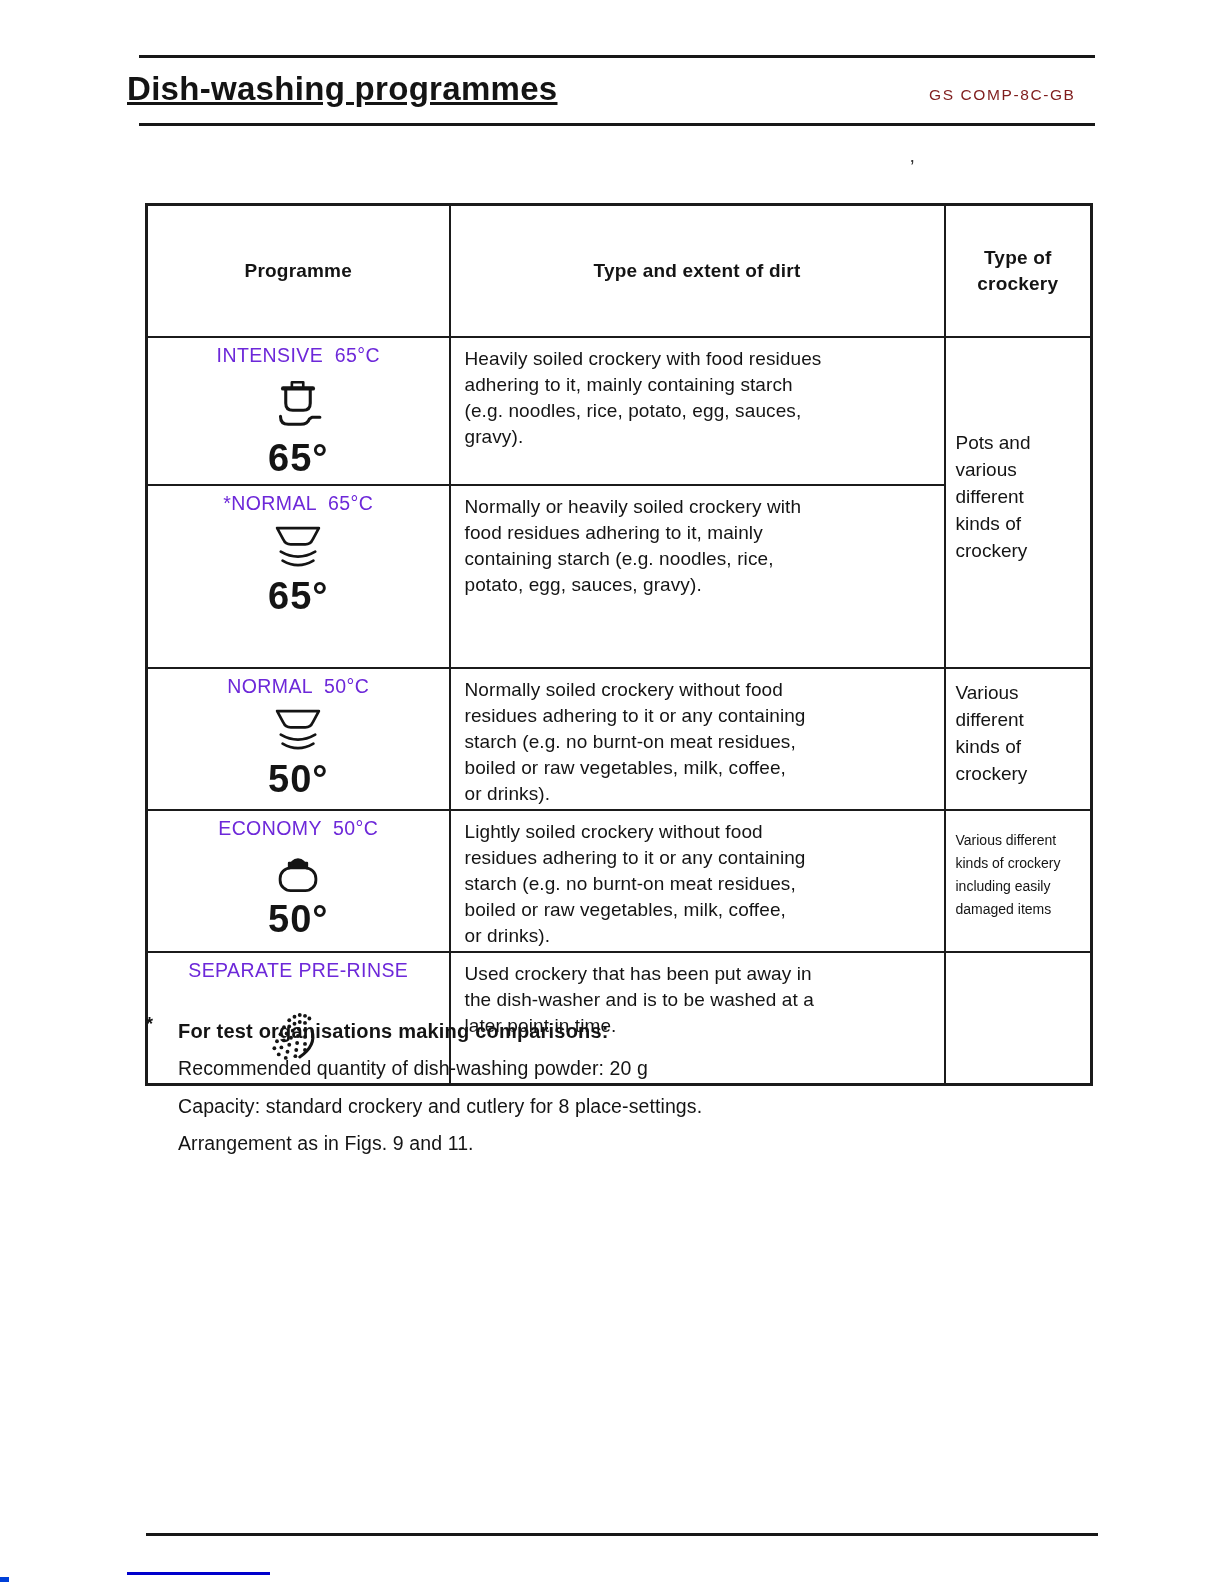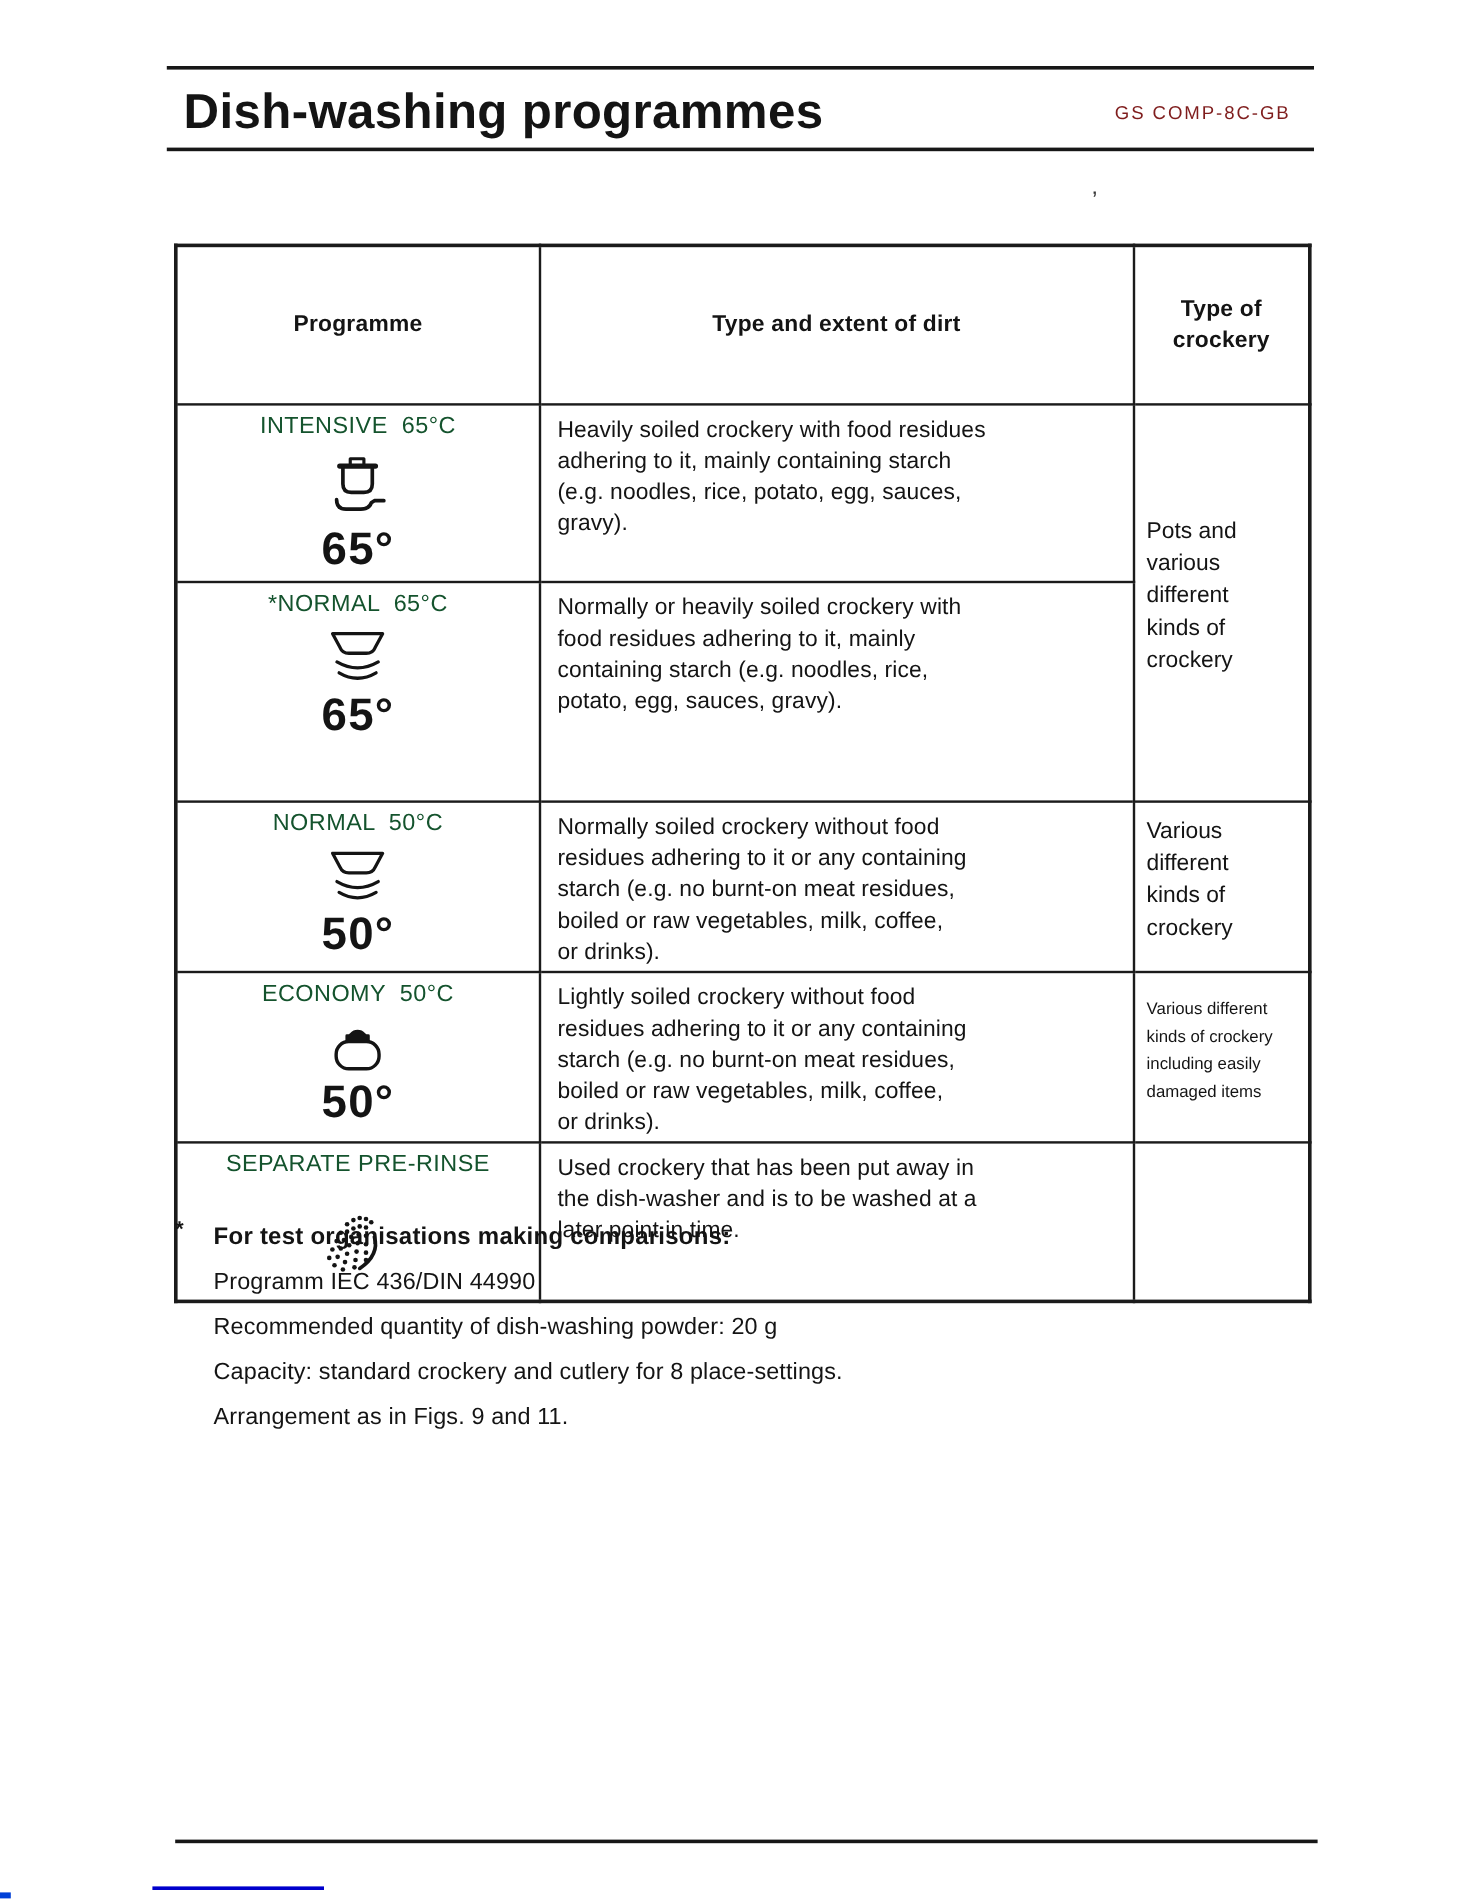--- a/index.html
+++ b/index.html
@@ -13,22 +13,22 @@
     margin:0 auto;
   }
   .rule{position:absolute;background:#171717;}
   #rule-top{left:139px;top:55px;width:956px;height:3px;}
   #rule-title-bottom{left:139px;top:123px;width:956px;height:3px;}
   #rule-bottom{left:146px;top:1533px;width:952px;height:3px;}
   #blue-line{position:absolute;left:127px;top:1572px;width:143px;height:3px;background:#0000cc;}
   #blue-corner{position:absolute;left:0;top:1577px;width:9px;height:5px;background:#0040d8;}
 
   .title{
-    position:absolute;left:153px;top:70px;
-    font-size:41px;font-weight:bold;letter-spacing:.3px;
+    position:absolute;left:127px;top:70px;
+    font-size:33px;font-weight:bold;letter-spacing:.3px;text-decoration:underline;
   }
   .doc-code{
     position:absolute;left:929px;top:86px;
     font-size:15.5px;letter-spacing:1.6px;color:#7f1d1d;
   }
   .artifact-tick{position:absolute;left:910px;top:156px;font-size:20px;color:#333;}
 
   table.prog-table{
     position:absolute;left:145px;top:183px;
     width:945px;
@@ -53,21 +53,21 @@
   tr.r3{height:139px;}
   tr.r4{height:135px;}
   tr.r5{height:133px;}
 
   td.prog-cell{
     text-align:center;vertical-align:top;
     padding:6px 4px 4px;
   }
   .prog-name{
     font-size:19.5px;letter-spacing:.4px;white-space:pre;
-    color:#14532d;
+    color:#6d28d9;
   }
   .prog-icon{display:block;margin:7px auto 0;}
   .prog-icon.low{margin-top:24px;}
   .prog-temp{
     font-size:38px;font-weight:bold;margin-top:1px;letter-spacing:1px;
   }
 
   td.dirt-cell{
     vertical-align:top;
     padding:8px 12px 2px 14px;
@@ -245,21 +245,20 @@
 later point in time.</td>
       <td class="crock-cell"></td>
     </tr>
   </tbody>
     </table>
 
   <div class="footnote">
     <span class="fn-marker">*</span>
     <div class="fn-body">
       <div class="fn-heading">For test organisations making comparisons:</div>
-      <div class="fn-line">Programm IEC 436/DIN 44990</div>
       <div class="fn-line">Recommended quantity of dish-washing powder: 20 g</div>
       <div class="fn-line">Capacity: standard crockery and cutlery for 8 place-settings.</div>
       <div class="fn-line">Arrangement as in Figs. 9 and 11.</div>
     </div>
   </div>
 
   <div class="rule" id="rule-bottom"></div>
   <div id="blue-line"></div>
   <div id="blue-corner"></div>
 

